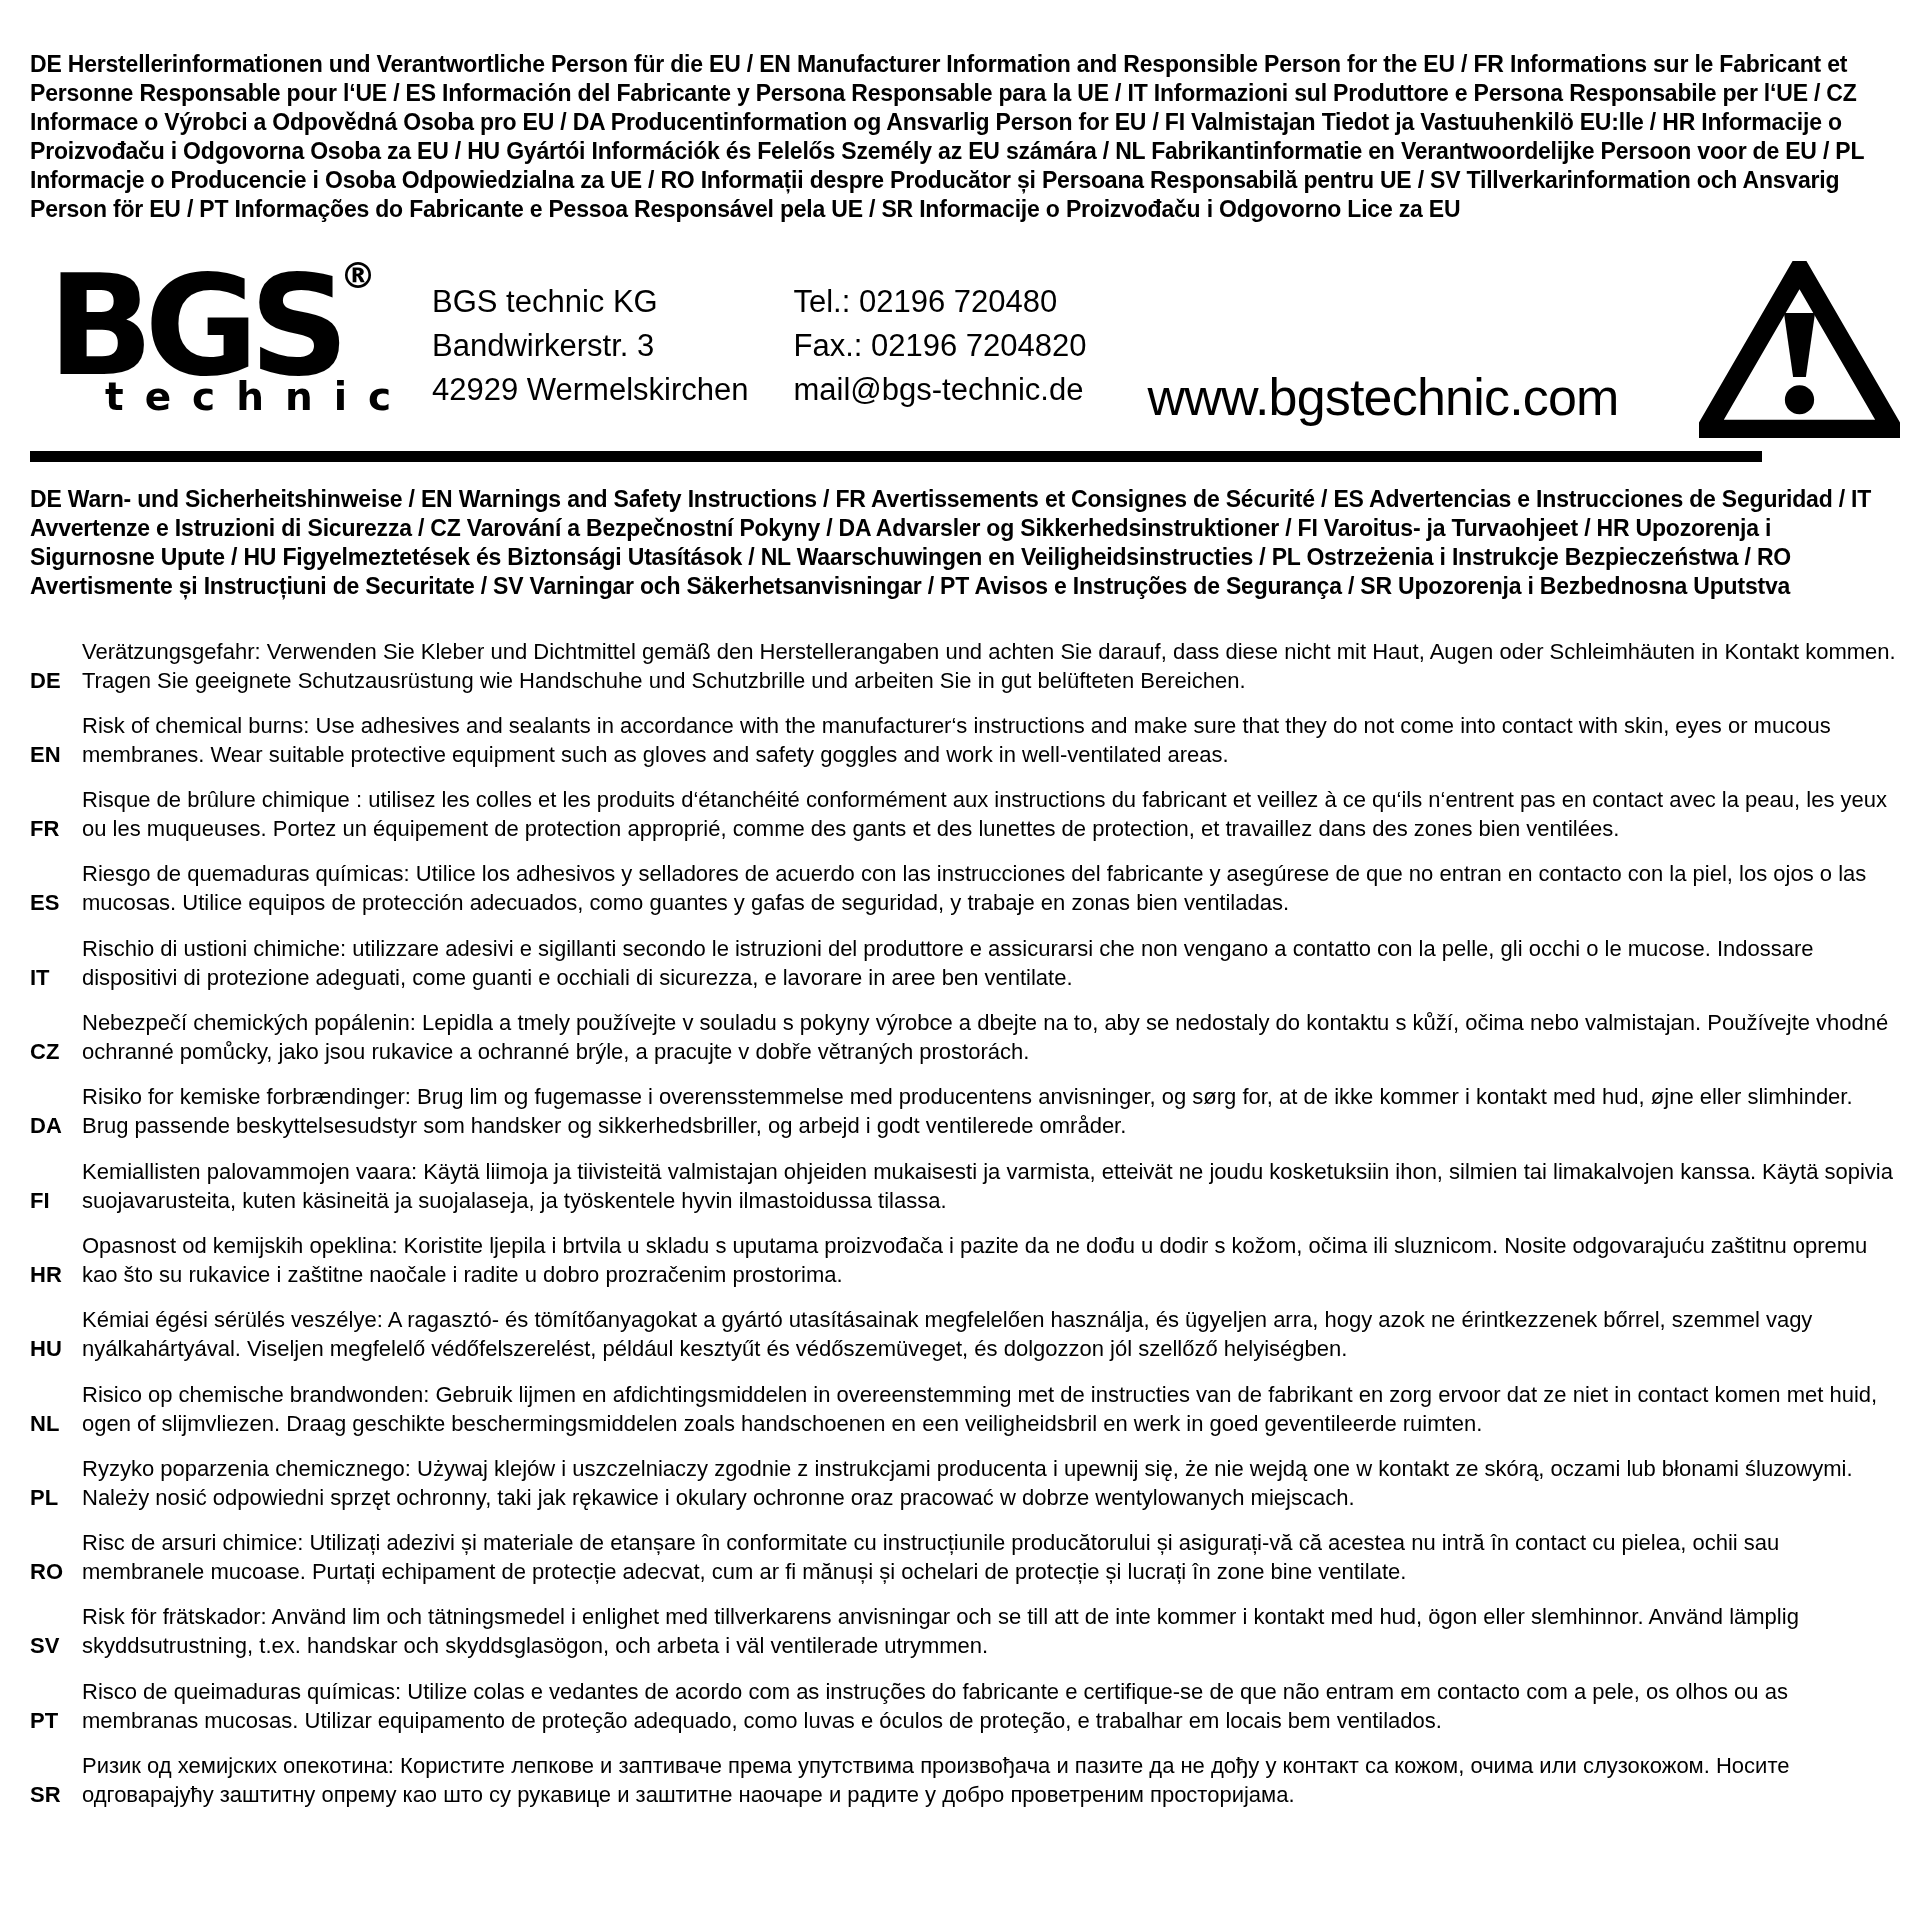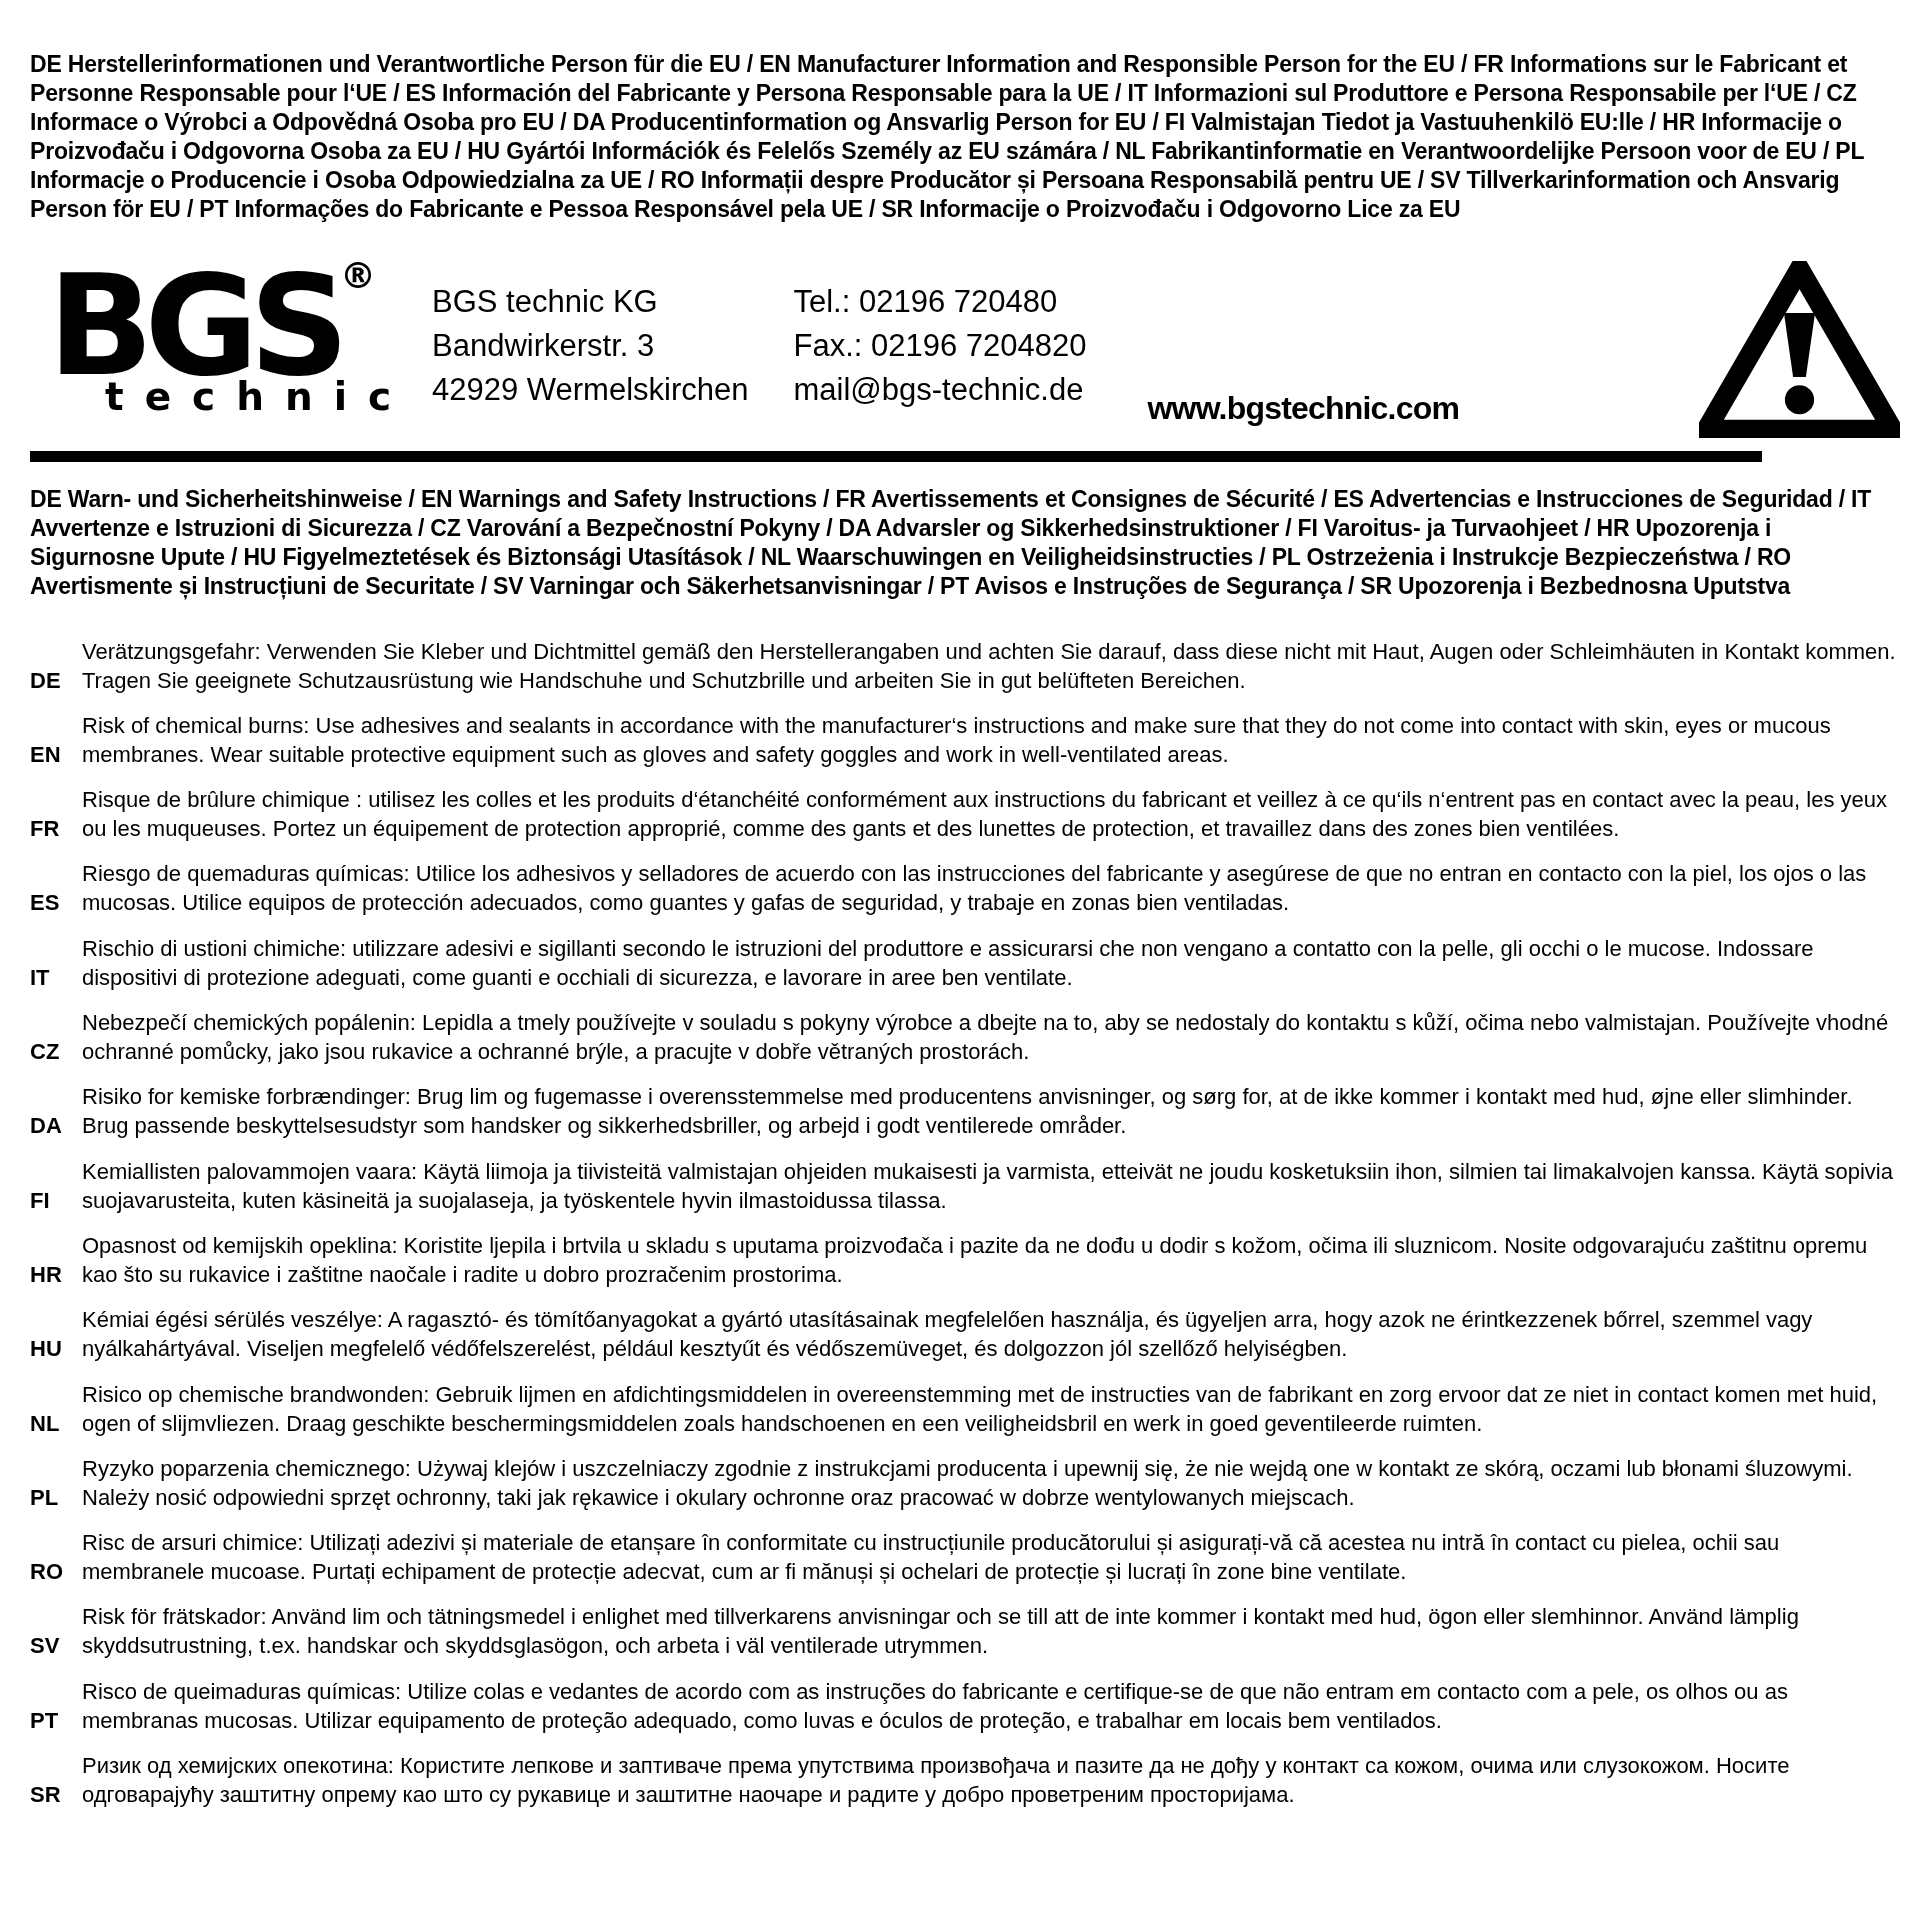--- a/index.html
+++ b/index.html
@@ -45,22 +45,22 @@
     margin-left: 75px;
     margin-top: -12.5px;
     font-family: "DejaVu Sans", sans-serif;
   }
   .address-col { margin-left: 56px; padding-top: 20px; font-size: 31px; line-height: 44px; flex: none; }
   .contact-col { margin-left: 45px; padding-top: 20px; font-size: 31px; line-height: 44px; flex: none; }
   .website {
     margin-left: 61px;
     align-self: flex-end;
     margin-bottom: 11px;
-    font-size: 32px;
-    font-weight: bold;
+    font-size: 52px;
+    font-weight: normal;
     letter-spacing: -0.8px;
     white-space: nowrap;
     margin-top: 46px;
   }
   .triangle-wrap { margin-left: auto; flex: none; padding-top: 1.6px; }
   .triangle-wrap svg { display: block; }
   .divider {
     width: 1732px;
     height: 11px;
     background: #000000;

